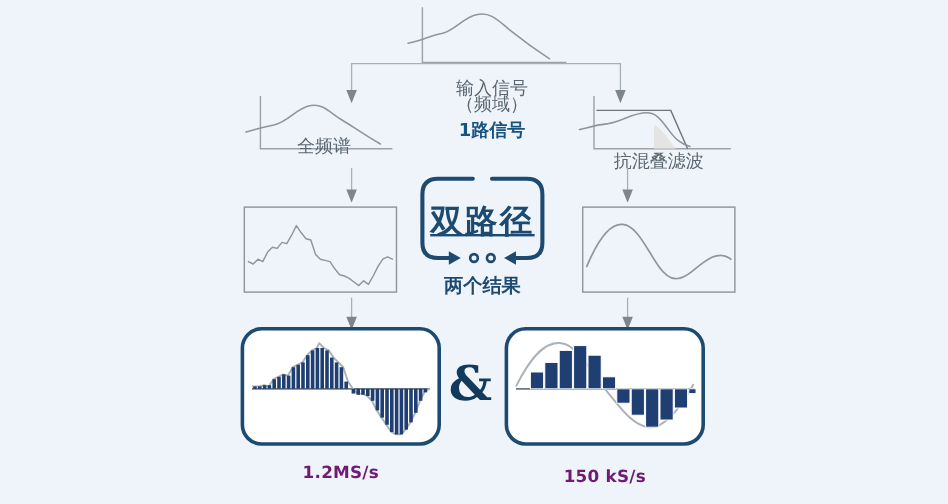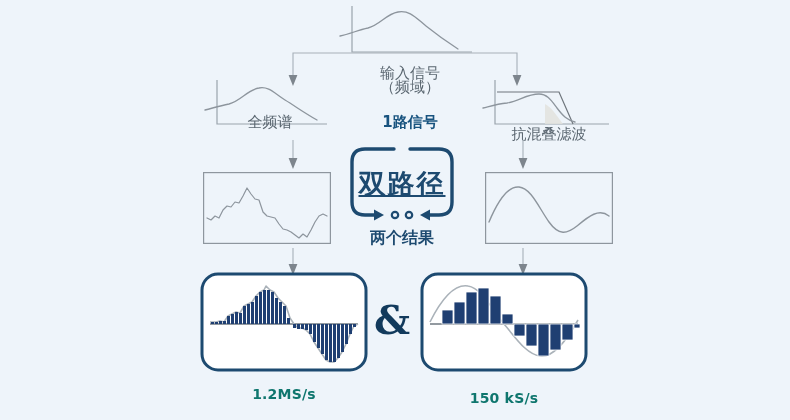--- a/index.html
+++ b/index.html
@@ -21,21 +21,21 @@
     line-height:14px;
   }
   .lbl-dark{
     position:absolute;
     color:#1d4a70;
     text-align:center;
     white-space:nowrap;
     line-height:20px;
   }
   .big{font-size:15px;font-weight:bold;color:#18537f;}
-  .rate{font-size:14px;color:#0f766e;font-weight:bold;letter-spacing:.2px;}
+  .rate{font-size:14px;color:#701a75;font-weight:bold;letter-spacing:.2px;}
   .amp{
     position:absolute;
     color:#123a5c;
     font-size:40px;
     font-weight:bold;
     font-family:"DejaVu Serif","Liberation Serif",serif;
   }
   .core-txt{
     position:absolute;
     color:#1d4a70;
@@ -53,21 +53,21 @@
   <div class="abs" style="left:340px;top:4px;">
     <svg width="140" height="56" viewBox="0 0 140 56">
       <path d="M12,2 L12,48 L132,48" fill="none" stroke="#9aa3ac" stroke-width="1.2"></path>
       <path d="M0,32 C10,30 18,26 28,24 C40,21 46,10 58,8 C70,6 76,14 86,22 C96,30 104,36 118,45" fill="none" stroke="#8d959d" stroke-width="1.3" stroke-linecap="round"></path>
     </svg>
   </div>
   <div class="lbl" style="left:332px;top:66px;width:156px;">
     <span>输入信号</span><br>
     <span>（频域）</span>
   </div>
-  <div class="lbl-dark big" style="left:332px;top:98px;width:156px;margin-top:14px;">1路信号</div>
+  <div class="lbl-dark big" style="left:332px;top:98px;width:156px;">1路信号</div>
 
   <div class="abs" style="left:280px;top:44px;">
     <svg width="250" height="42" viewBox="0 0 250 42">
       <path d="M13,34 L13,9 L237,9 L237,34" fill="none" stroke="#a7b0b8" stroke-width="1.1"></path>
       <polygon points="13,42 8.6,31 17.4,31" fill="#7d858d"></polygon>
       <polygon points="237,42 232.6,31 241.4,31" fill="#7d858d"></polygon>
     </svg>
   </div>
 
   <div class="abs" style="left:205px;top:78px;">

